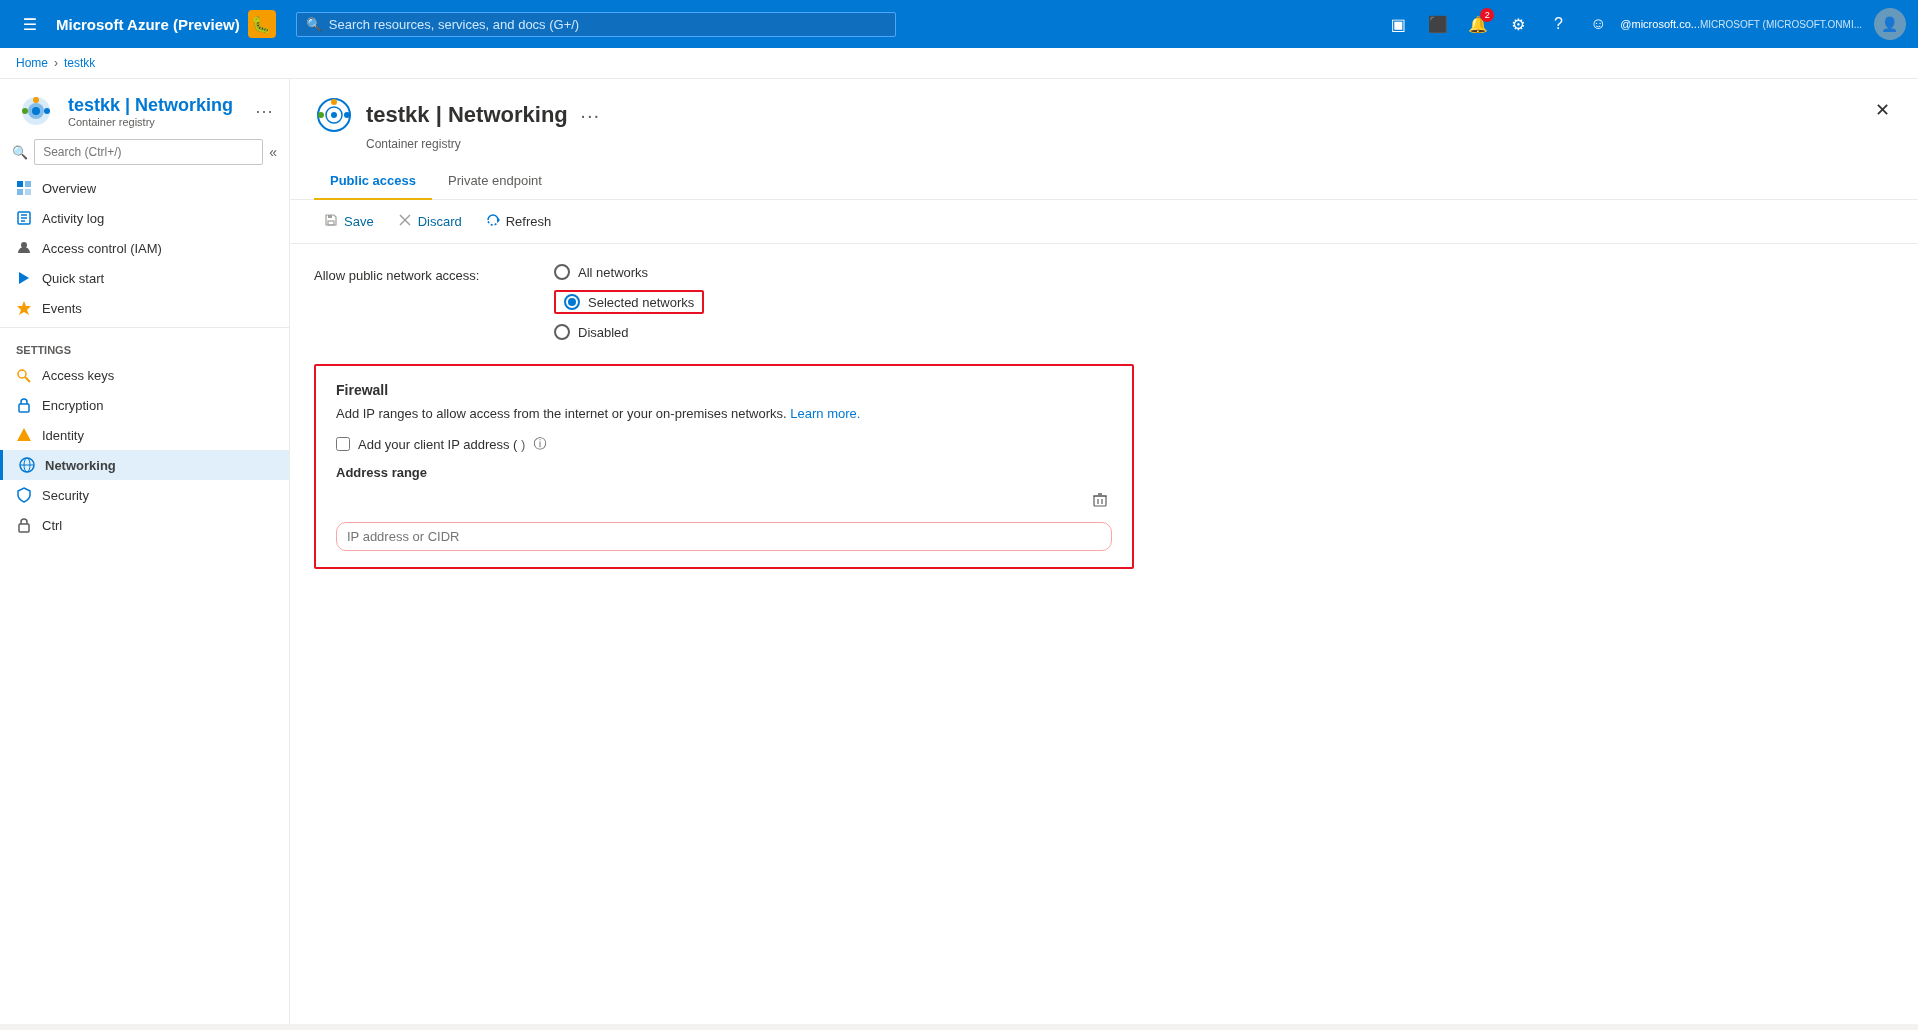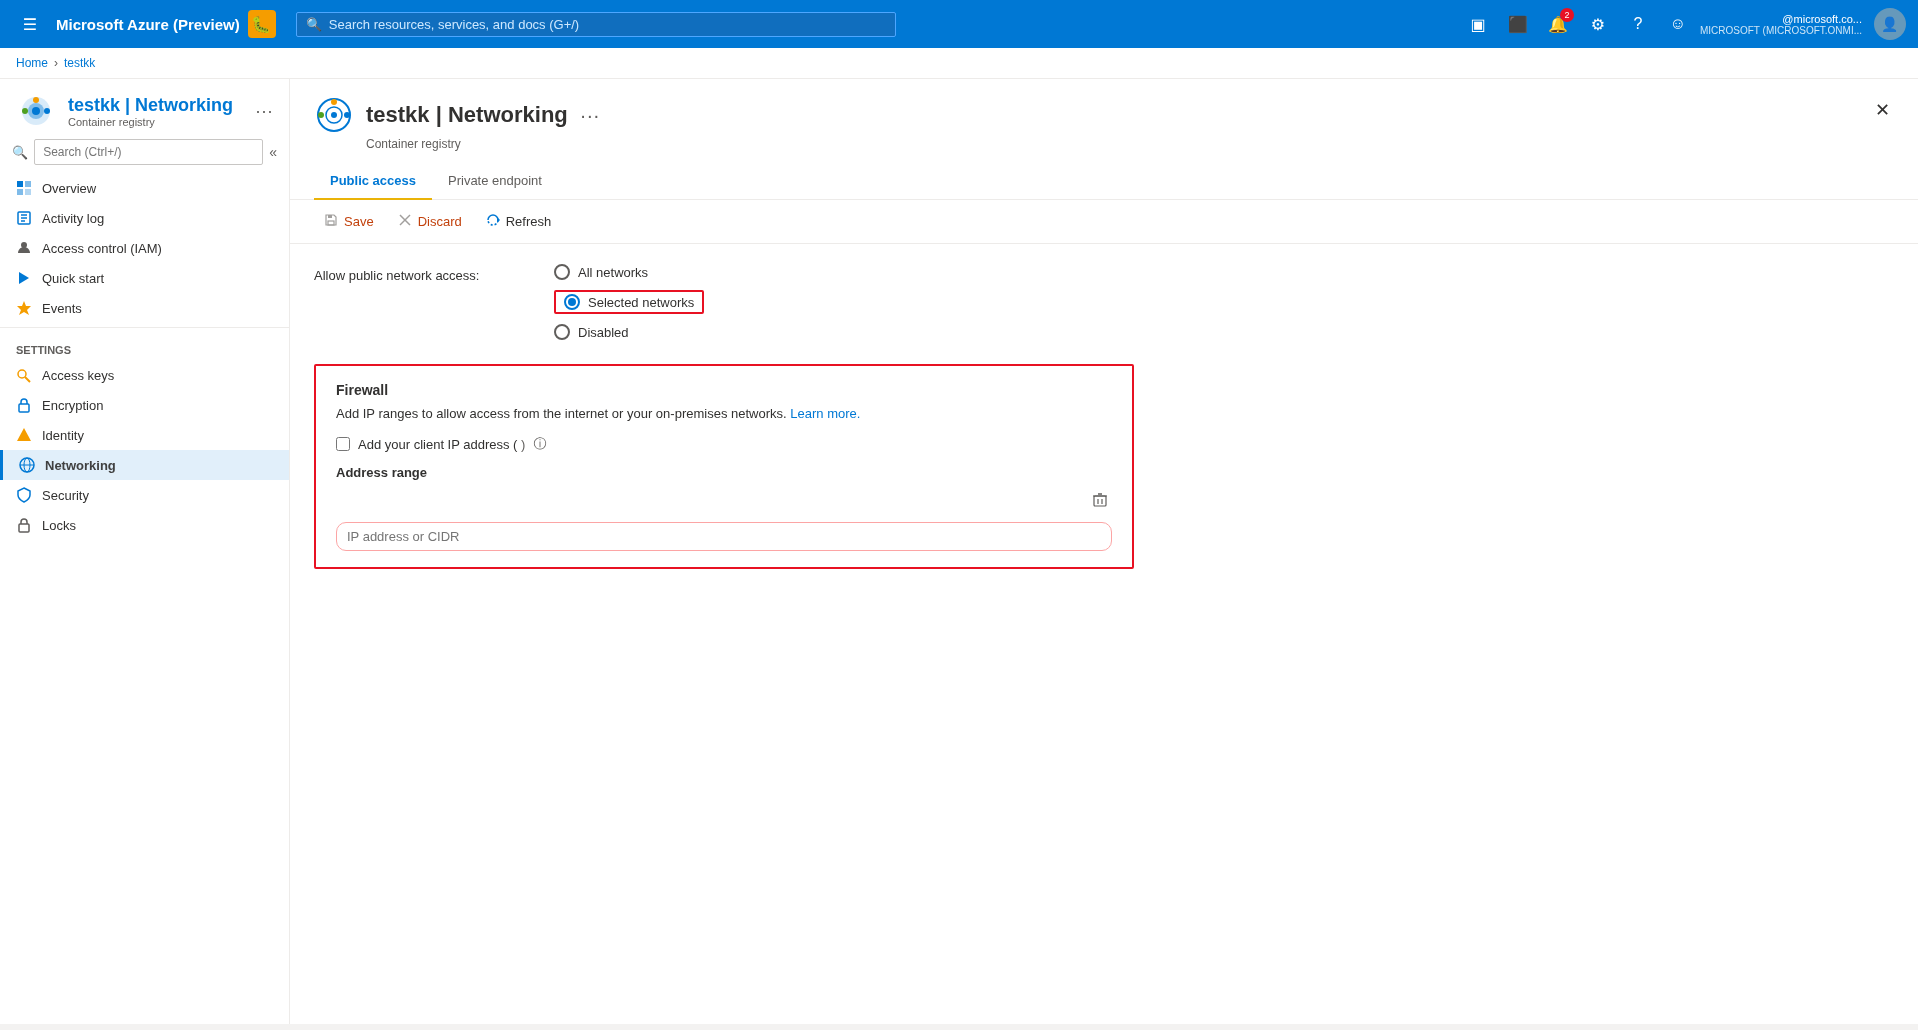--- a/index.html
+++ b/index.html
@@ -119,21 +119,21 @@
     
     .toolbar {
       display: flex; align-items: center; gap: 4px;
       padding: 8px 24px; border-bottom: 1px solid #edebe9;
     }
     .toolbar-btn {
       display: flex; align-items: center; gap: 6px;
       padding: 5px 10px; cursor: pointer; background: transparent;
       border: none; font-size: 13px; color: #323130; border-radius: 2px;
     }
-    .toolbar-btn.disabled { color: #c2410c; cursor: default; }
+    .toolbar-btn.disabled { color: #0369a1; cursor: default; }
 
     
     .main-content { padding: 20px 24px; overflow-y: auto; height: calc(100% - 130px); }
 
     
     .network-access-row {
       display: flex; align-items: flex-start; gap: 40px; margin-bottom: 24px;
     }
     .network-access-label { font-size: 13px; color: #323130; padding-top: 4px; min-width: 200px; }
     .radio-group { display: flex; flex-direction: column; gap: 10px; justify-content: center; }
@@ -202,21 +202,21 @@
     <button class="topnav-btn">
       <span>⚙</span>
     </button>
     <button class="topnav-btn">
       <span>?</span>
     </button>
     <button class="topnav-btn">
       <span>☺</span>
     </button>
     <div style="display:flex;align-items:center;gap:6px;cursor:pointer;">
-      <div style="display:flex;flex-direction:column;align-items:flex-end;">
+      <div style="display:flex;flex-direction:row;align-items:flex-end;">
         <span style="font-size:11px;">@microsoft.co...</span>
         <span style="font-size:10px;opacity:0.8;">MICROSOFT (MICROSOFT.ONMI...</span>
       </div>
       <div class="topnav-avatar">👤</div>
     </div>
   </div>
 </nav>
 
 <div class="breadcrumb">
   <a href="#">Home</a>
@@ -346,21 +346,21 @@
         </span>
         <span>Security</span>
       </div>
       <div class="sidebar-item">
         <span class="sidebar-item-icon">
           <svg width="16" height="16" viewBox="0 0 16 16">
               <rect x="3" y="7" width="10" height="8" rx="1" fill="none" stroke="#605e5c" stroke-width="1.5"></rect>
               <path d="M5 7V5a3 3 0 016 0v2" fill="none" stroke="#605e5c" stroke-width="1.5"></path>
             </svg>
         </span>
-        <span>Locks</span>
+        <span>Ctrl</span>
       </div>
     </div>
   </div>
 
   <div class="content">
     <div class="content-header">
       <div class="content-title-section">
         <div class="resource-title-row">
           <svg class="resource-icon-big" width="40" height="40" viewBox="0 0 40 40">
             <circle cx="20" cy="20" r="16" fill="none" stroke="#0078d4" stroke-width="2"></circle>

